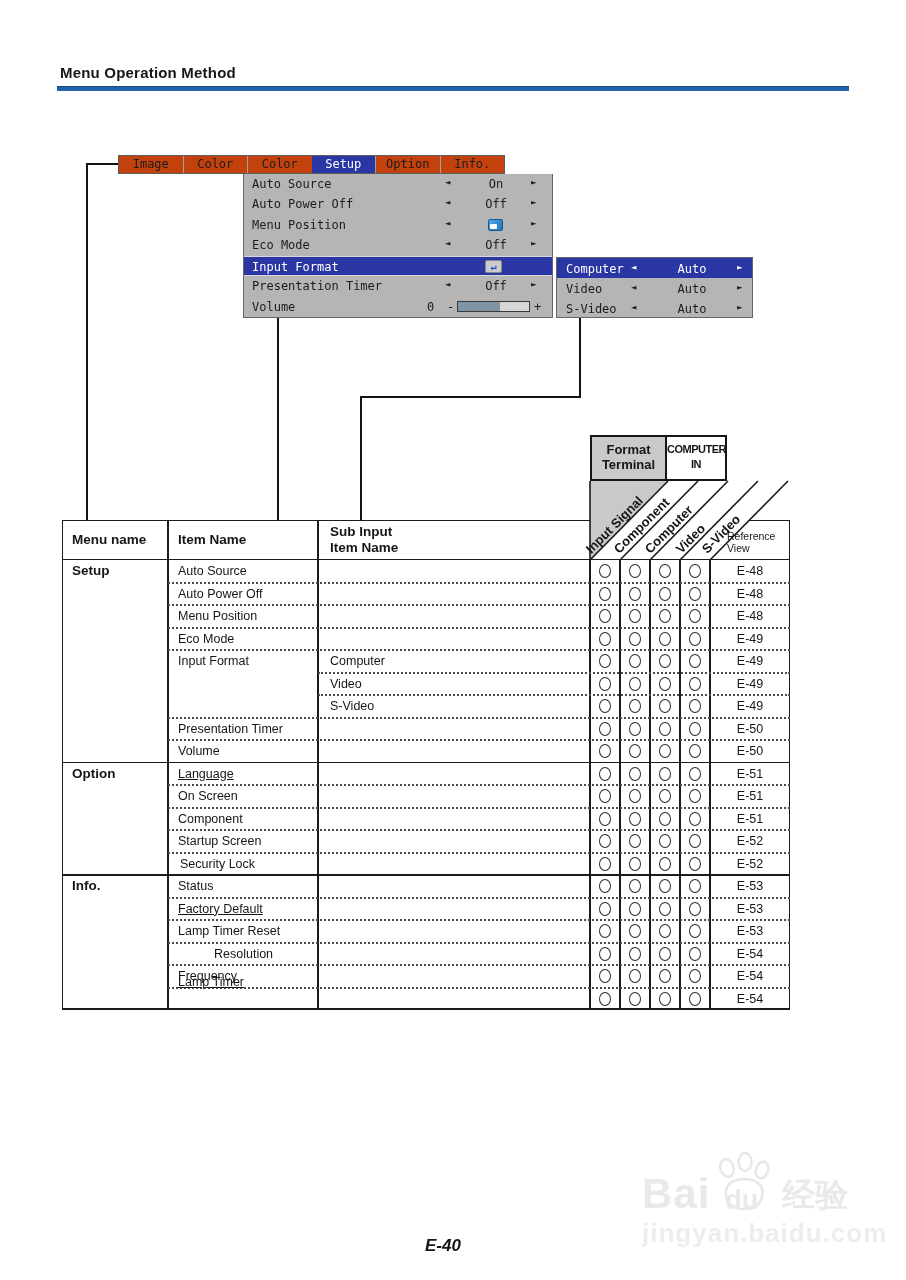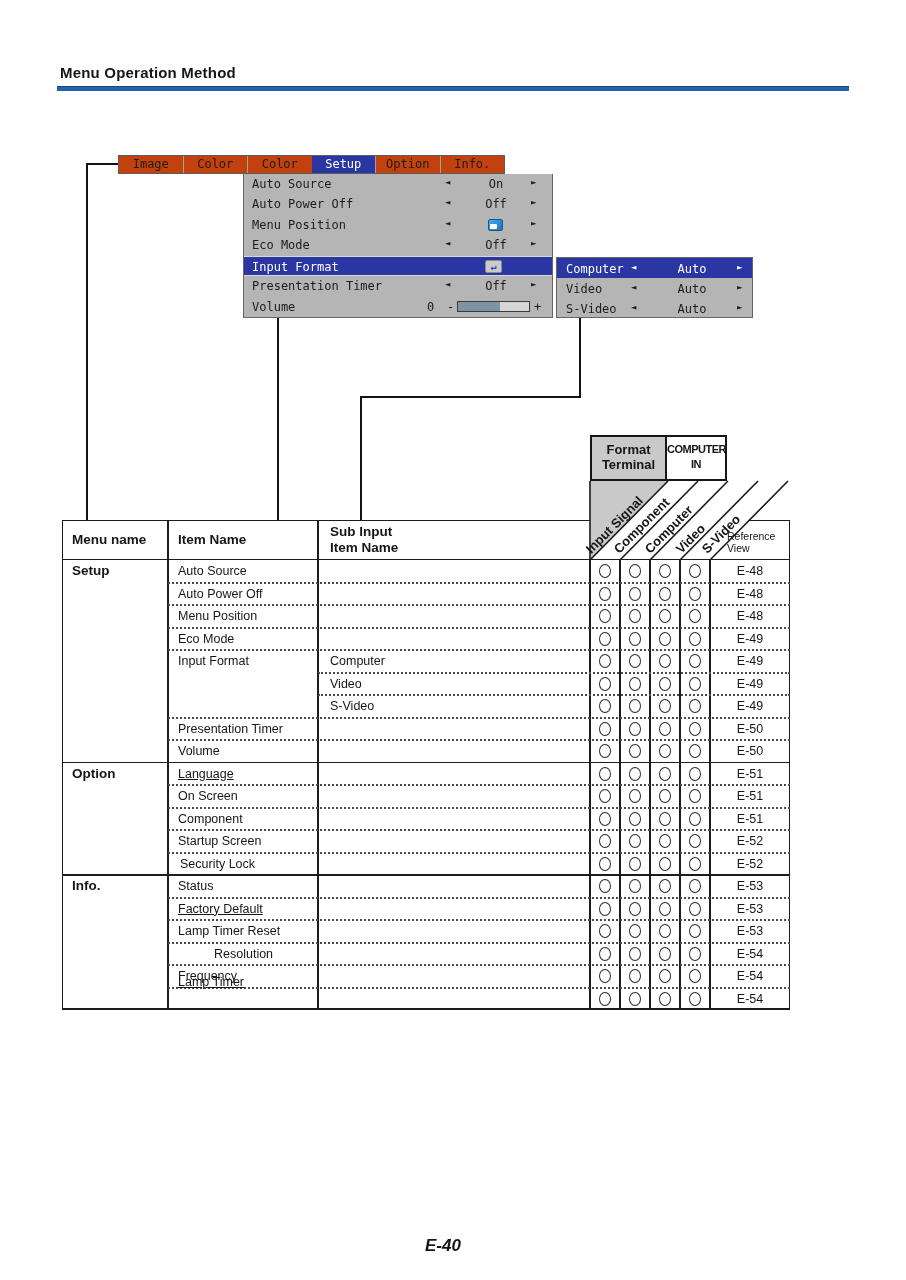--- a/index.html
+++ b/index.html
@@ -368,16 +368,32 @@
       <div class="ref-text" style="left: 711px; top: 969px;">E-54</div>
       <div class="dotsep" style="left: 168px; top: 986.5px; width: 622px;"></div>
       <div class="cell-text" style="left: 178px; top: 975px; text-decoration: underline;">Lamp Timer</div>
       <div class="circ" style="left: 599px; top: 991.5px;"></div>
       <div class="circ" style="left: 629px; top: 991.5px;"></div>
       <div class="circ" style="left: 659px; top: 991.5px;"></div>
       <div class="circ" style="left: 689px; top: 991.5px;"></div>
       <div class="ref-text" style="left: 711px; top: 991.5px;">E-54</div>
     </div>
 
+  <div class="abs watermark">
+    <div class="wm-row">
+      <span class="wm-bai">Bai</span>
+      <span class="wm-paw">
+        <svg width="64" height="62" viewBox="0 0 64 58" fill="none">
+          <ellipse cx="15" cy="14" rx="6.5" ry="9" transform="rotate(-18 15 14)" stroke="#e7e7e7" stroke-width="2.5"></ellipse>
+          <ellipse cx="33" cy="8" rx="6.5" ry="9" stroke="#e7e7e7" stroke-width="2.5"></ellipse>
+          <ellipse cx="50" cy="16" rx="6" ry="8.5" transform="rotate(18 50 16)" stroke="#e7e7e7" stroke-width="2.5"></ellipse>
+          <path d="M14 42 C12 30 22 25 32 25 C44 25 53 31 50 43 C48 52 40 55 32 55 C24 55 16 52 14 42 Z" stroke="#e7e7e7" stroke-width="2.5"></path>
+        </svg>
+        <span class="wm-du">du</span>
+      </span>
+      <span class="wm-cn">经验</span>
+    </div>
+    <div class="wm-url">jingyan.baidu.com</div>
+  </div>
 
   <div class="abs footer-page">E-40</div>
 
 </div>
 
 </body></html>

